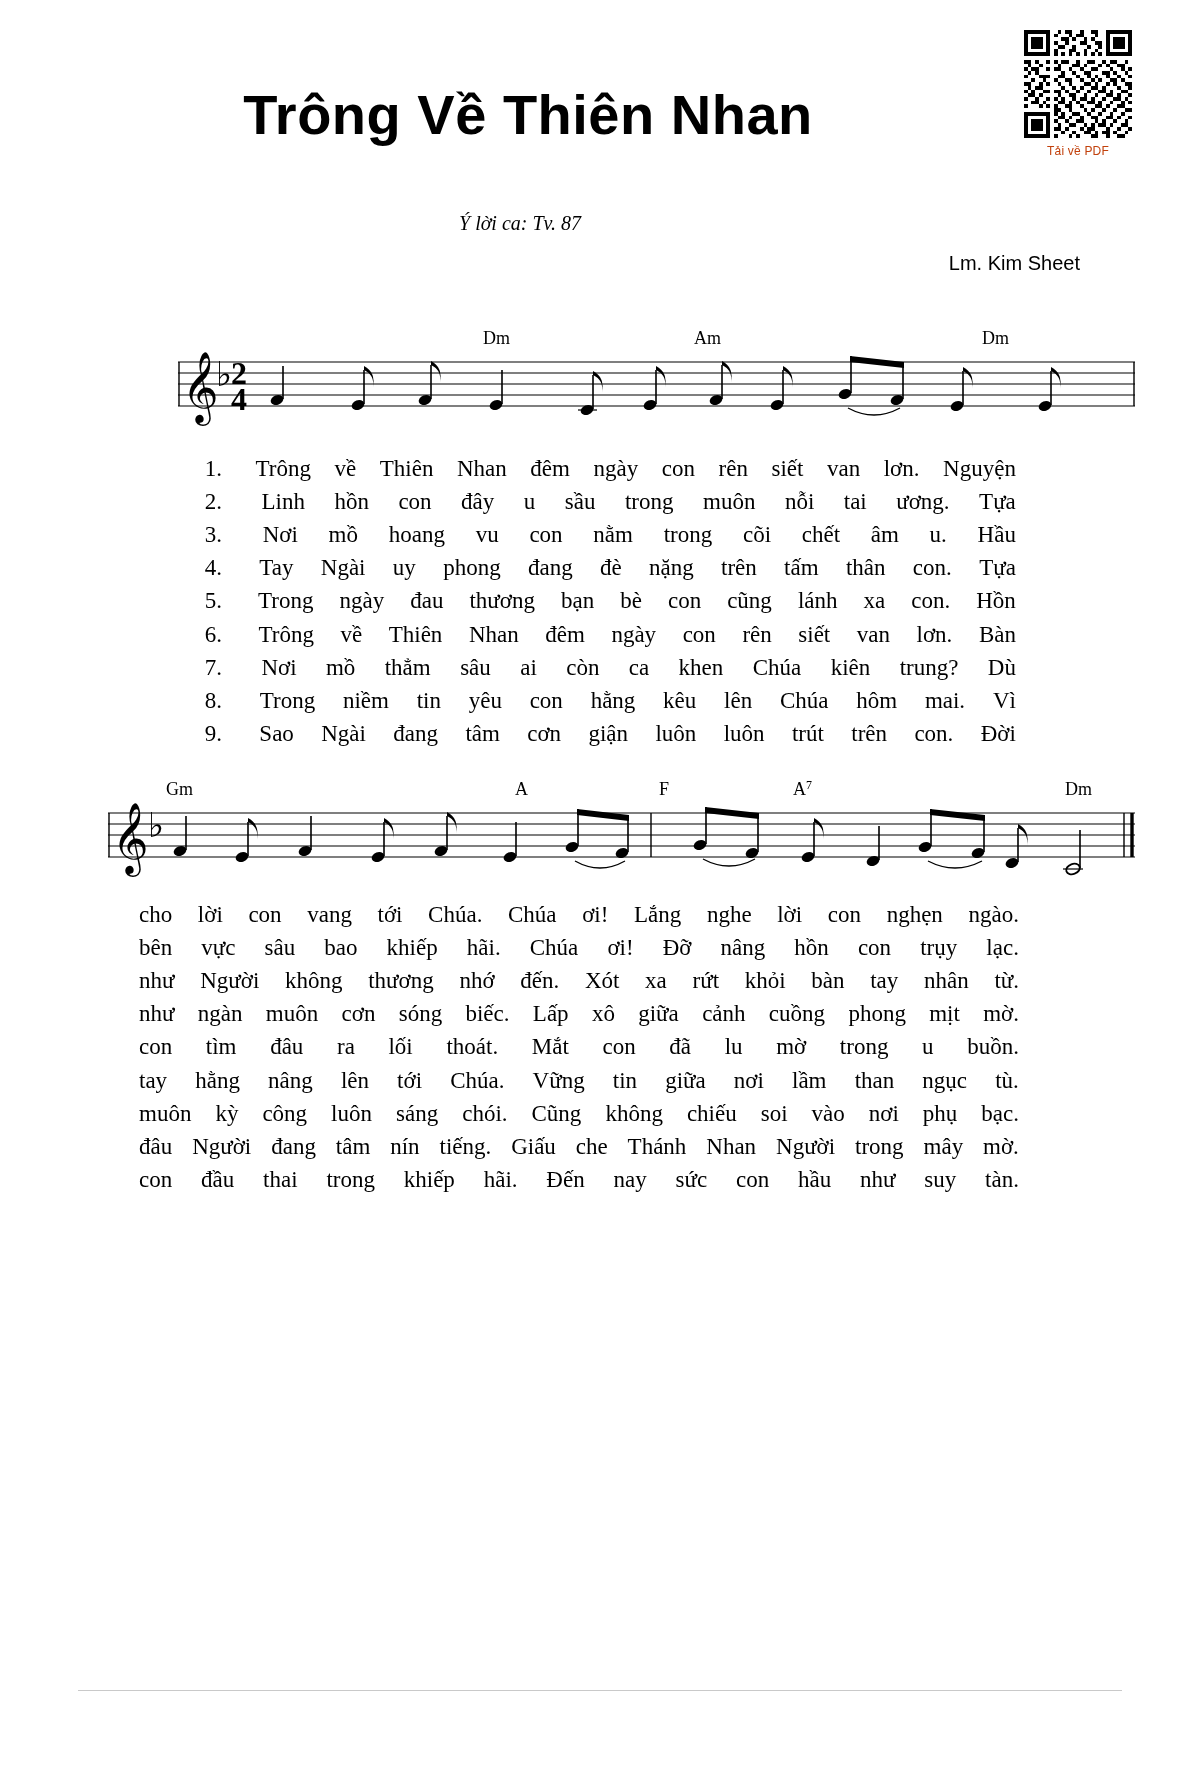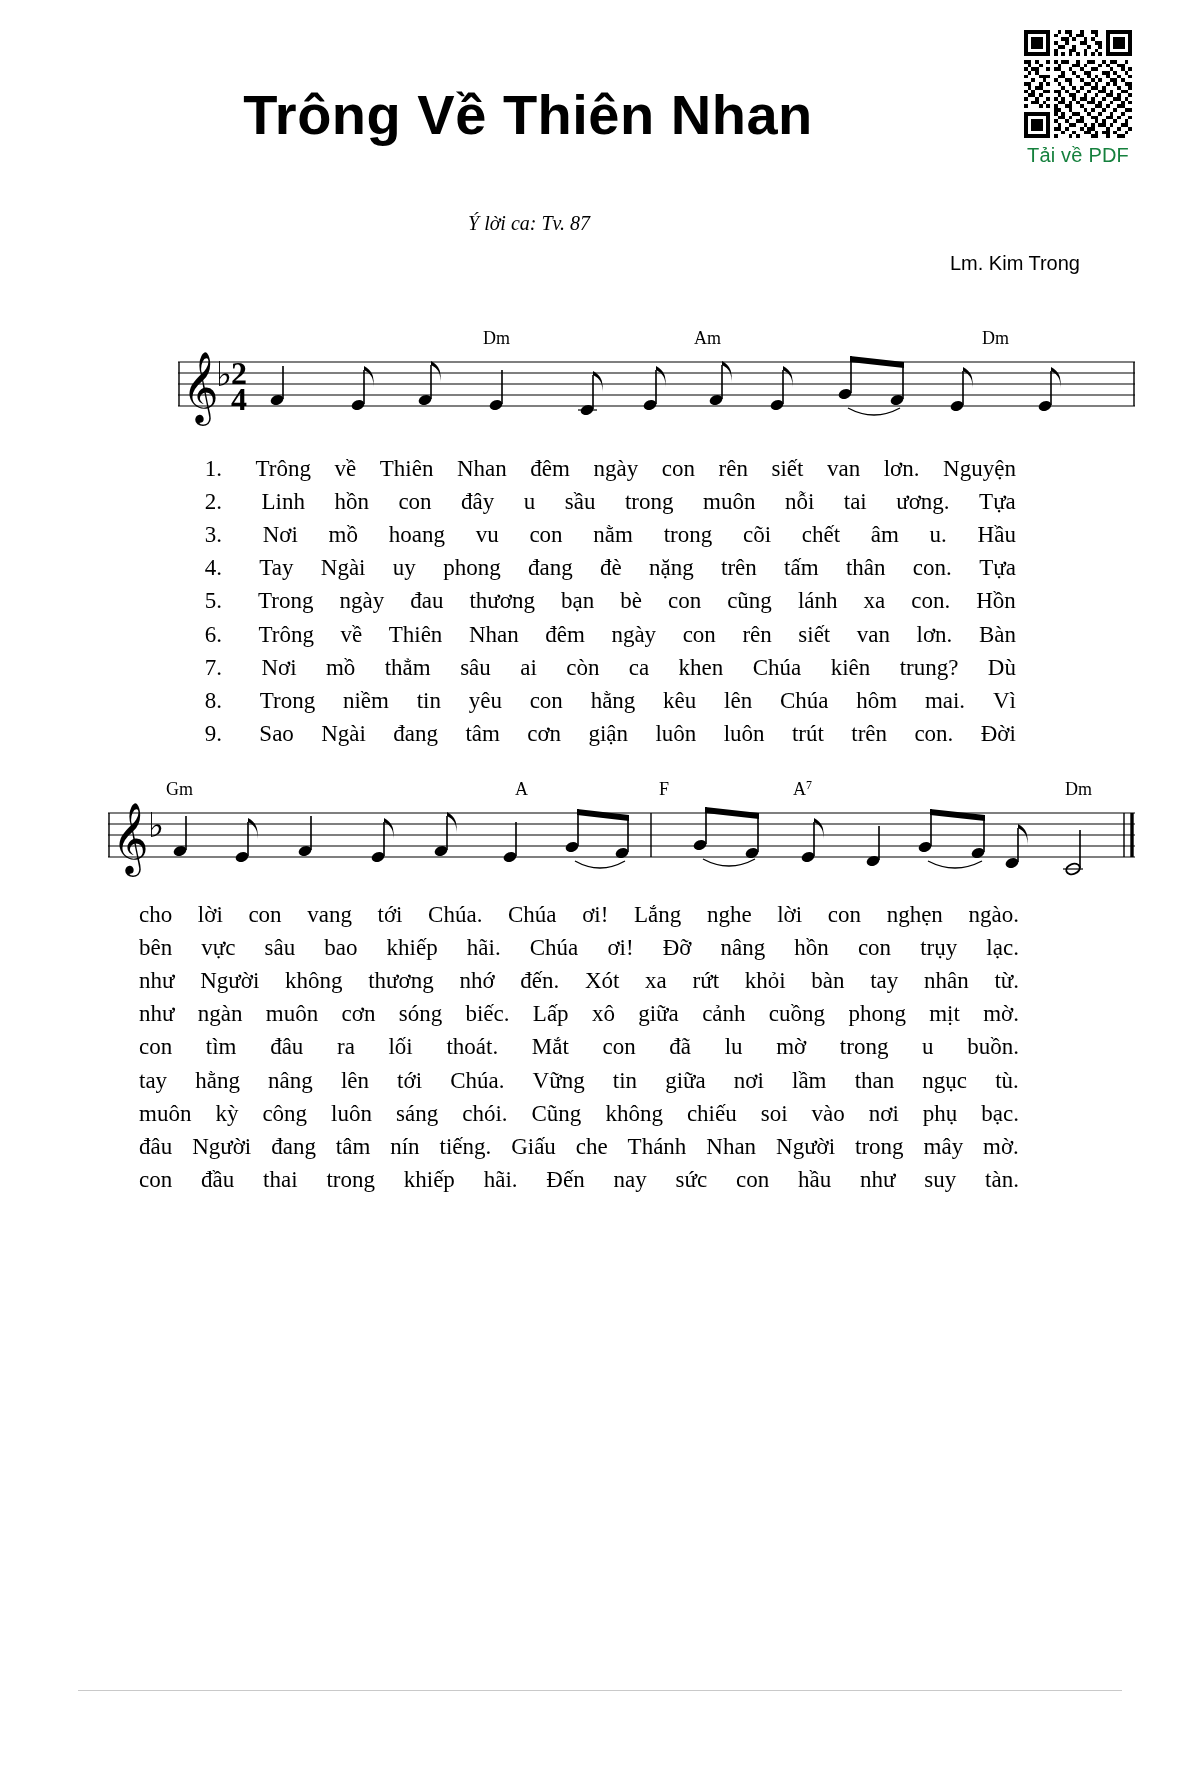--- a/index.html
+++ b/index.html
@@ -32,41 +32,41 @@
     text-align: center;
   }
   .qr-code {
     width: 108px;
     height: 108px;
     margin: 0 auto;
     display: block;
   }
   .qr-label {
     margin-top: 6px;
-    font-size: 20px;
-    color: #15803d;
+    font-size: 12px;
+    color: #c2410c;
     letter-spacing: .2px;
   }
 
   
   .title {
     position: absolute;
     left: 0;
     top: 82px;
     width: 1040px;
     text-align: center;
     font-size: 56px;
     font-weight: bold;
     letter-spacing: .5px;
     color: #000;
     margin-left: 8px;
   }
   .subtitle {
     position: absolute;
-    left: 9px;
+    left: 0;
     top: 212px;
     width: 1040px;
     text-align: center;
     font-family: "Liberation Serif", serif;
     font-style: italic;
     font-size: 20px;
     color: #000;
   }
   .author {
     position: absolute;
@@ -380,21 +380,21 @@
           <rect x="18" y="28" width="2" height="1"></rect>
         <rect x="22" y="28" width="1" height="1"></rect>
           <rect x="25" y="28" width="2" height="1"></rect>
       </g>
     </svg>
     <div class="qr-label">Tải về PDF</div>
   </div>
 
   <div class="title">Trông Về Thiên Nhan</div>
   <div class="subtitle">Ý lời ca: Tv. 87</div>
-  <div class="author">Lm. Kim Trong</div>
+  <div class="author">Lm. Kim Sheet</div>
 
   <div class="system system-1">
     <svg class="staff-svg" width="1200" height="135" viewBox="0 0 1200 135">
       <g stroke="#000" stroke-width="1.2">
         <line x1="178" y1="42" x2="1135" y2="42"></line>
         <line x1="178" y1="53" x2="1135" y2="53"></line>
         <line x1="178" y1="64" x2="1135" y2="64"></line>
         <line x1="178" y1="75" x2="1135" y2="75"></line>
         <line x1="178" y1="86" x2="1135" y2="86"></line>
       </g>

